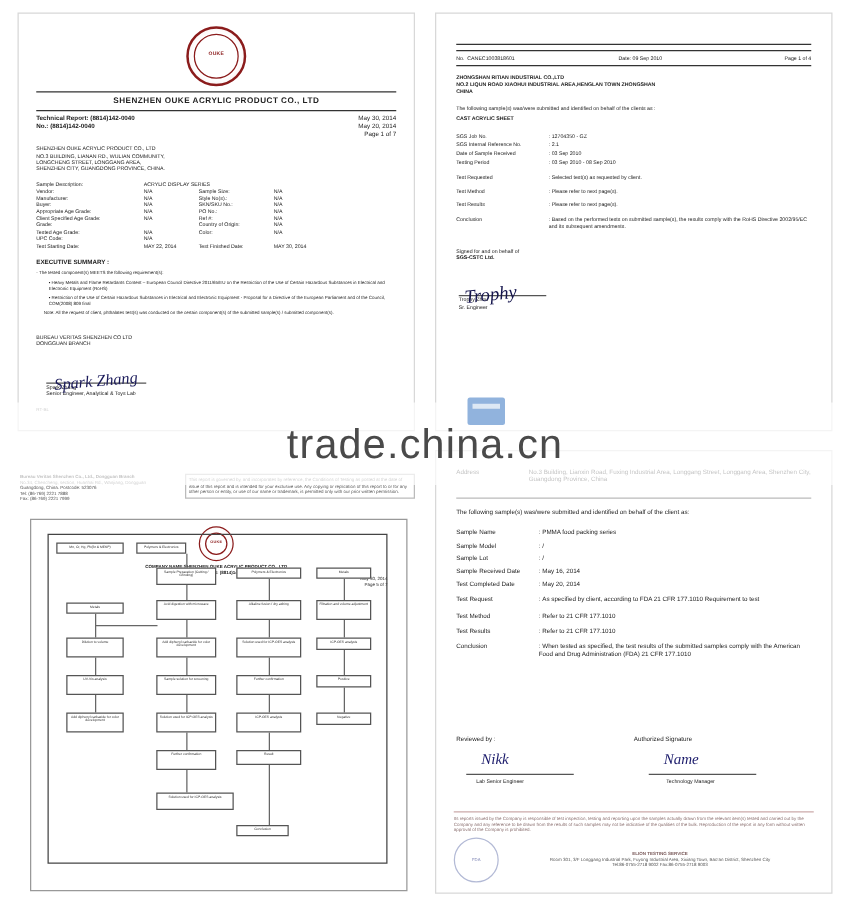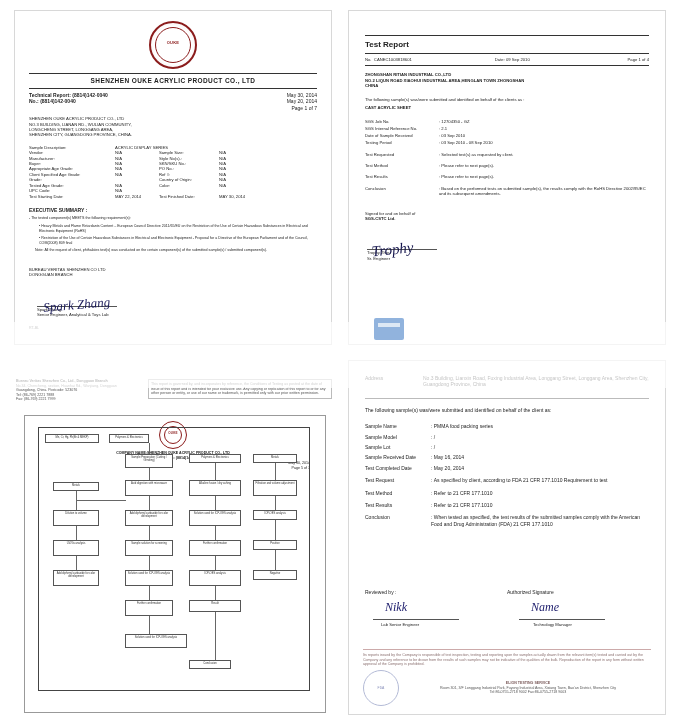--- a/index.html
+++ b/index.html
@@ -251,21 +251,20 @@
         <div>Spark Zhang</div>
         <div>Senior Engineer, Analytical &amp; Toys Lab</div>
       </div>
       <div class="tiny gray" style="margin-top:8px;">RT-BL</div>
     </div>
   </div>
 
   <div class="quad" id="q-tr">
     <div style="padding:16px 16px 0 16px;">
       <div style="height:1px;background:#333;margin:8px 0 4px 0;"></div>
-      <div class="b" style="font-size:8px;">Test Report</div>
       <div style="height:1px;background:#333;margin:4px 0 3px 0;"></div>
 
       <div class="t4" style="display:flex;">
         <div style="flex:1.2;">
           <span>No.&nbsp;</span>
           <span>CANEC1003818601</span>
         </div>
         <div style="flex:1;">Date: 09 Sep 2010</div>
         <div style="width:46px;text-align:right;">Page 1 of 4</div>
       </div>
@@ -485,14 +484,15 @@
           <div class="tiny b ctr" style="color:#7a5a5a;">ELION TESTING SERVICE</div>
           <div class="tiny ctr gray">Room 301, 3/F Longgang Industrial Park, Fuyong Industrial Area, Xixiang Town, Bao'an District, Shenzhen City</div>
           <div class="tiny ctr gray">Tel:86-0755-2718 9002      Fax:86-0755-2718 9003</div>
         </div>
       </div>
     </div>
   </div>
 
   <div class="wm-band"></div>
   <div class="wm-logo"></div>
+  <div class="wm">trade.china.cn</div>
 
 </div>
 
 </body></html>

